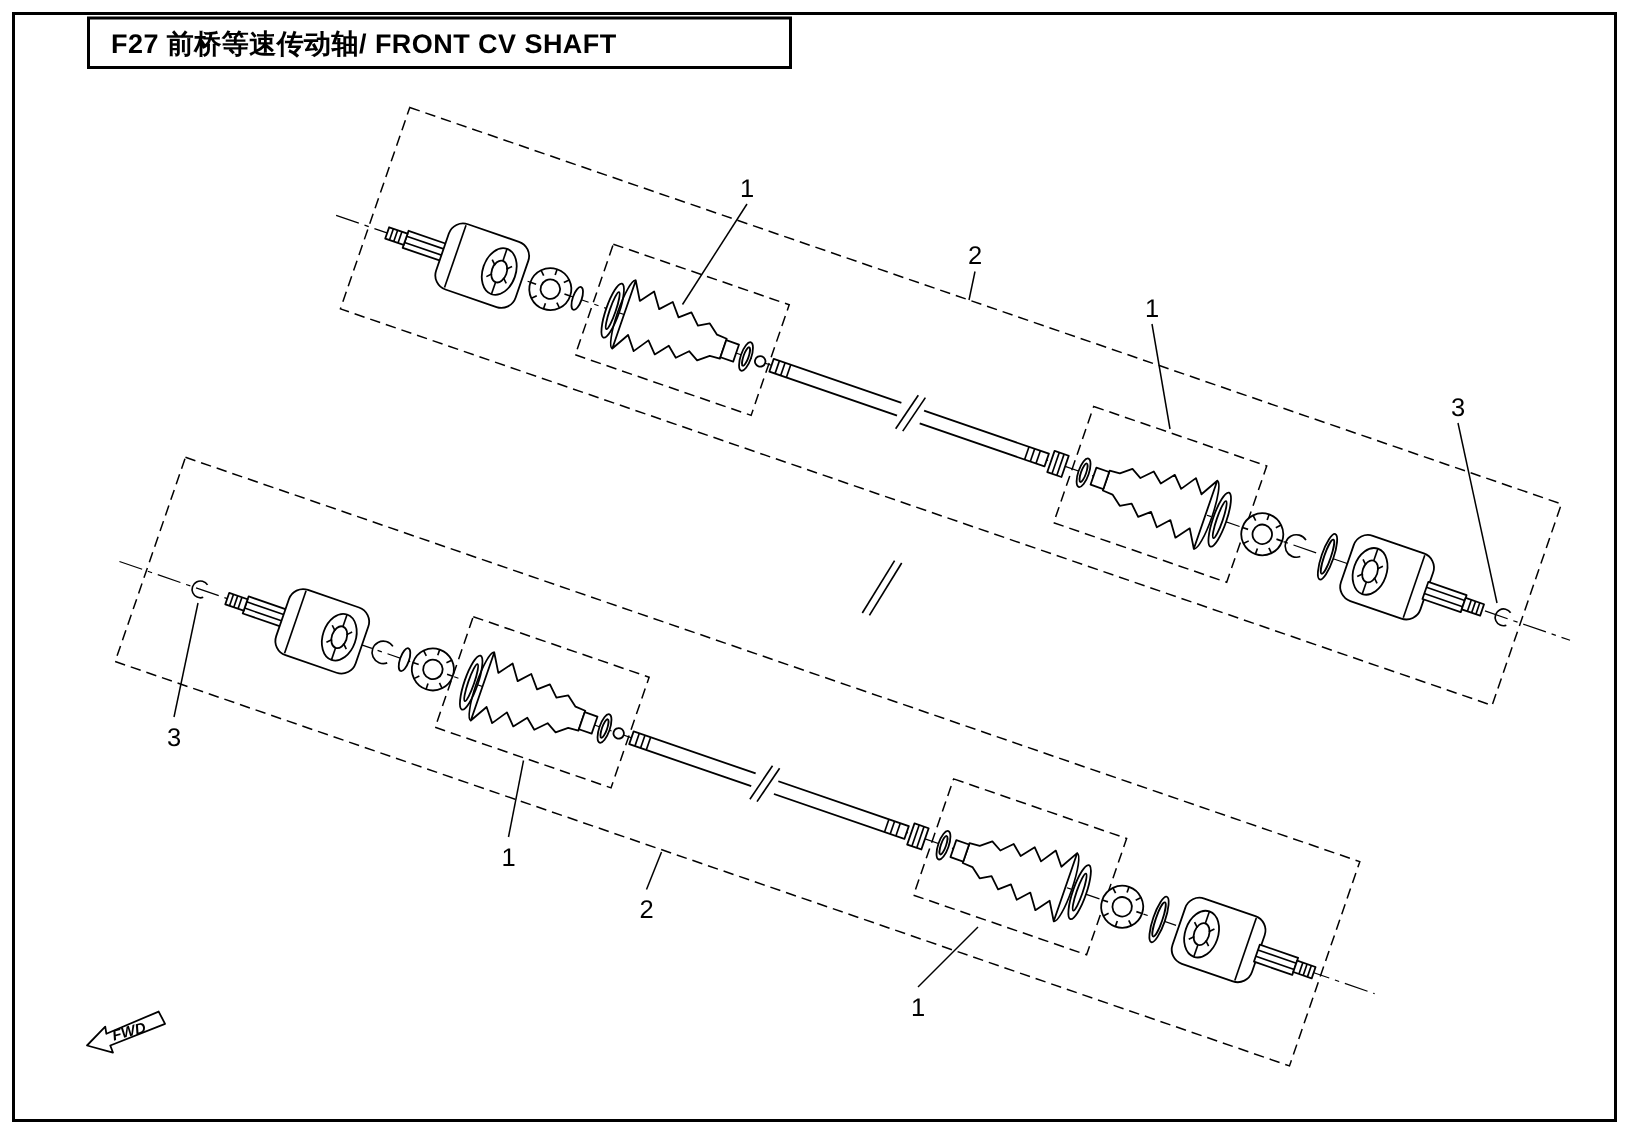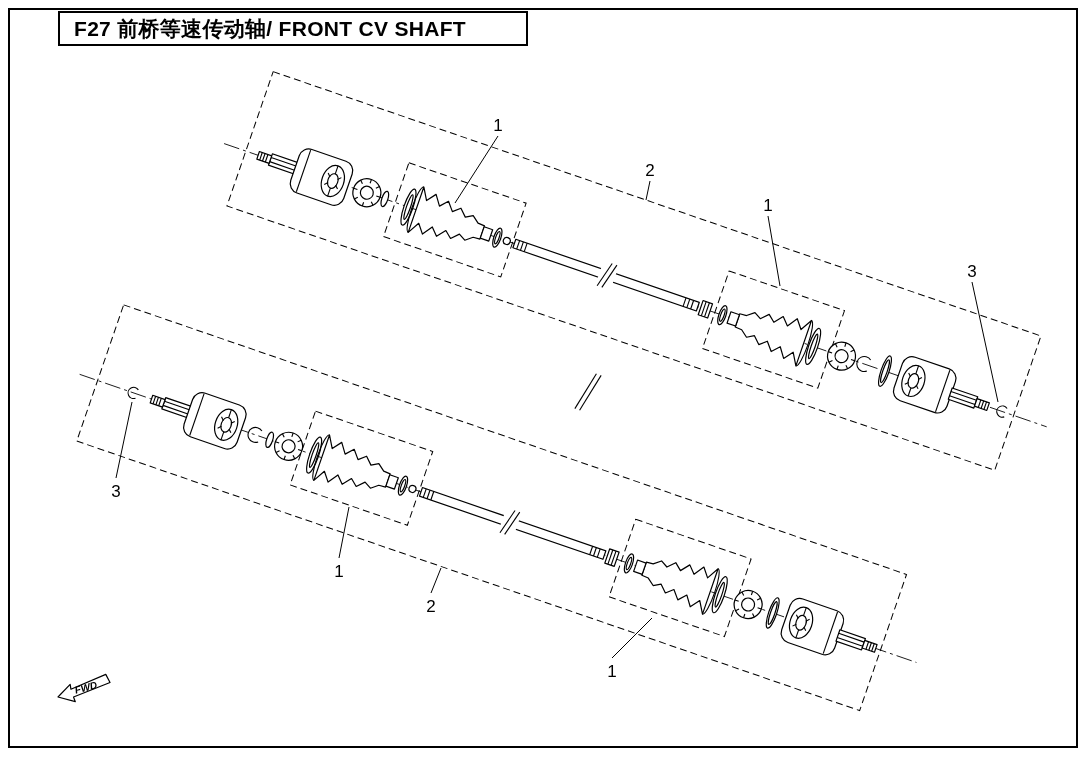--- a/index.html
+++ b/index.html
@@ -8,21 +8,21 @@
     background:#ffffff;font-family:"Liberation Sans",sans-serif;
   }
   .frame{
     position:absolute;left:8px;top:8px;width:1070px;height:740px;
     border:2px solid #000;box-sizing:border-box;background:#fff;
   }
   .title-block{
     position:absolute;left:58px;top:11px;width:470px;height:35px;
     border:2px solid #000;box-sizing:border-box;background:#fff;
     display:flex;align-items:center;padding-left:14px;
-    font-weight:bold;font-size:21px;letter-spacing:.3px;color:#000;
+    font-weight:bold;font-size:18px;letter-spacing:.3px;color:#000;
   }
   svg.diagram{position:absolute;left:0;top:0;}
   .part{fill:#ffffff;stroke:#000;stroke-width:1.2;stroke-linejoin:round;}
   .ln{fill:none;stroke:#000;stroke-width:1.1;}
   .dash{fill:none;stroke:#000;stroke-width:1;stroke-dasharray:7 4;}
   .cl{fill:none;stroke:#000;stroke-width:.8;stroke-dasharray:16 4 3 4;}
   .callout line{stroke:#000;stroke-width:1;}
   .callout text{font-family:"Liberation Sans",sans-serif;font-size:17px;fill:#000;text-anchor:middle;}
   .fwd text{font-family:"Liberation Sans",sans-serif;font-size:10px;font-style:italic;font-weight:bold;fill:#000;}
 </style>

